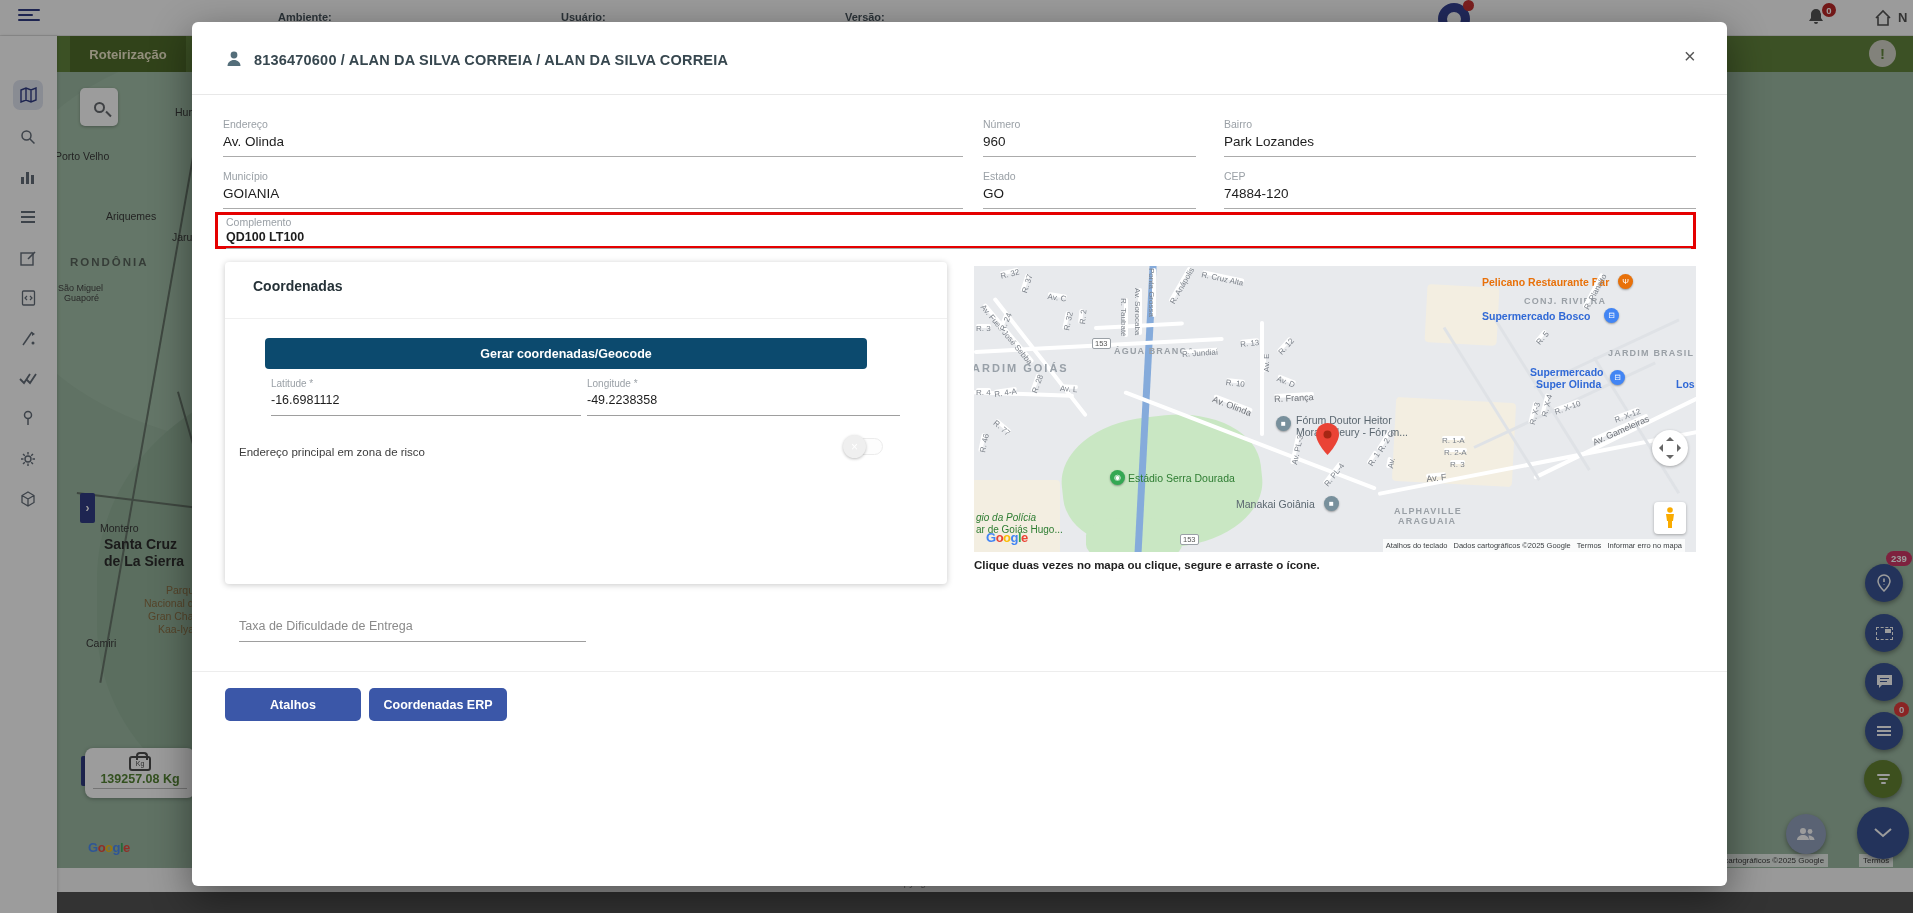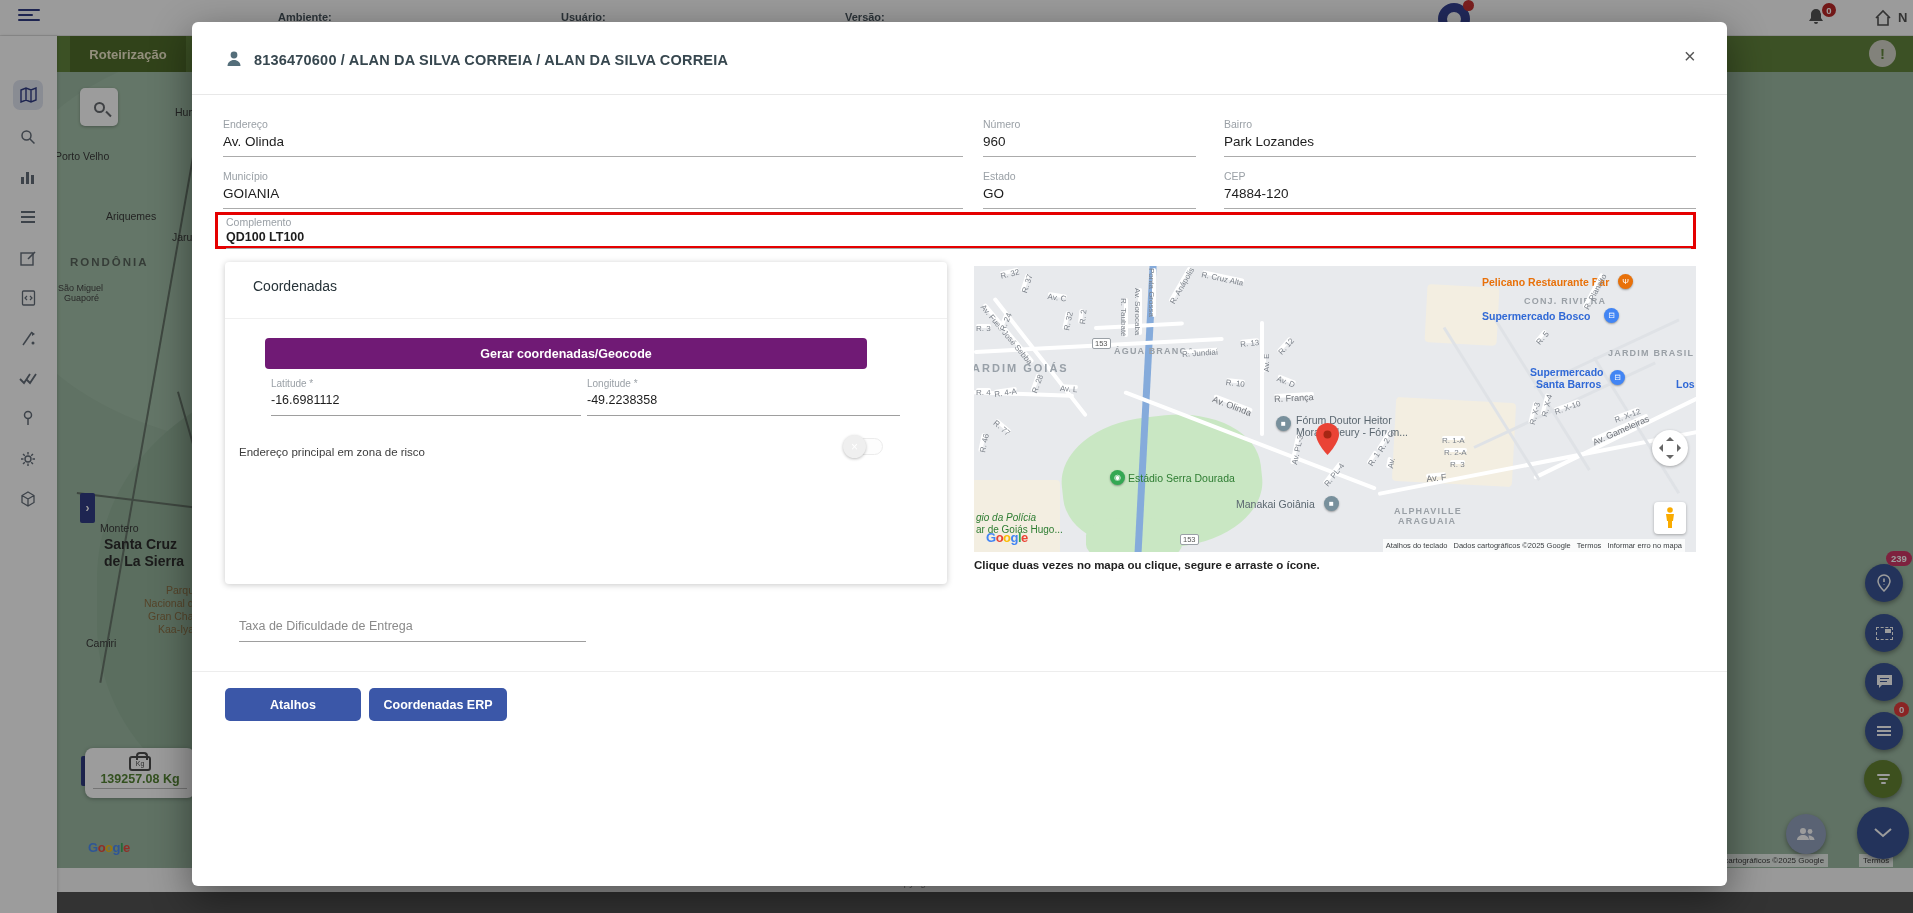--- a/index.html
+++ b/index.html
@@ -59,23 +59,23 @@
 #modal-title{position:absolute;left:62px;top:30px;font-size:14.5px;font-weight:bold;color:#37474f;letter-spacing:.2px}
 #modal-close{position:absolute;left:1492px;top:24px;font-size:20px;color:#555;cursor:pointer;line-height:20px}
 #header-divider{position:absolute;left:0;top:72px;width:1535px;height:1px;background:#e8e8e8}
 .field{position:absolute;border-bottom:1px solid #ababab;padding-bottom:7px}
 .f-label{font-size:10.5px;color:#9aa0a6}
 .f-value{font-size:13.5px;color:#1d1d1d;margin-top:4px}
 #red-box{position:absolute;left:23px;top:190px;width:1481px;height:37px;border:3px solid #e50000;background:#fff}
 #red-box .field{left:8px;top:1px;width:1465px;border-bottom:1px solid #ababab;padding-bottom:4px}
 
 #coord-card{position:absolute;left:33px;top:240px;width:722px;height:322px;background:#fff;border-radius:4px;box-shadow:0 1px 6px rgba(0,0,0,.22)}
-#coord-heading{position:absolute;left:28px;top:16px;font-size:14px;font-weight:normal;color:#263238}
+#coord-heading{position:absolute;left:28px;top:16px;font-size:14px;font-weight:bold;color:#263238}
 #coord-divider{position:absolute;left:0;top:56px;width:722px;height:1px;background:#f0f0f0}
-#geocode-btn{position:absolute;left:40px;top:76px;width:602px;height:31px;background:#701a75;border:none;border-radius:4px;color:#fff;font-weight:bold;font-size:12.5px;font-family:inherit;cursor:pointer}
+#geocode-btn{position:absolute;left:40px;top:76px;width:602px;height:31px;background:#0c4a6e;border:none;border-radius:4px;color:#fff;font-weight:bold;font-size:12.5px;font-family:inherit;cursor:pointer}
 .cfield{position:absolute;top:116px;border-bottom:1px solid #9e9e9e;padding-bottom:8px}
 #risk-label{position:absolute;left:14px;top:184px;font-size:11.5px;color:#3c3c3c}
 #risk-toggle{position:absolute;left:620px;top:176px;width:38px;height:17px;background:#fdfdfd;border:1px solid #ececec;border-radius:9px;cursor:pointer}
 #risk-knob{position:absolute;left:-3px;top:-4px;width:23px;height:23px;border-radius:50%;background:#efefef;box-shadow:0 1px 3px rgba(0,0,0,.25);color:#fff;font-size:12px;display:flex;align-items:center;justify-content:center}
 
 #mmap{position:absolute;left:782px;top:244px;width:722px;height:286px;background:#e8eaed;overflow:hidden}
 .park{position:absolute;background:#c9e7c3}
 .beige{position:absolute;background:#f3eee1;border-radius:4px}
 .road{position:absolute;background:#fff;height:4px;border-radius:2px;transform-origin:0 50%}
 .roadg{position:absolute;background:#dfe2e6;height:3px;transform-origin:0 50%}
@@ -399,21 +399,21 @@
         <span class="ml road" style="left: 304px; top: 108px; transform: rotate(22deg);">Av. D</span>
         <span class="ml road" style="left: 252px; top: 112px; transform: rotate(6deg);">R. 10</span>
         <span class="ml area area-lg" style="left: -10px; top: 96px;">JARDIM GOIÁS</span>
         <span class="ml poi-food" style="left: 508px; top: 10px;">Pelicano Restaurante Bar</span>
         <span class="ml area" style="left: 550px; top: 30px;">CONJ. RIVIERA</span>
         <span class="ml poi-shop" style="left: 508px; top: 44px;">Supermercado Bosco</span>
         <span class="ml road" style="left: 562px; top: 74px; transform: rotate(-50deg);">R. 5</span>
         <span class="ml road" style="left: 610px; top: 40px; transform: rotate(-62deg);">R. Planalto</span>
         <span class="ml area" style="left: 634px; top: 82px;">JARDIM BRASIL</span>
         <span class="ml poi-shop" style="left: 556px; top: 100px;">Supermercado</span>
-        <span class="ml poi-shop" style="left: 562px; top: 112px;">Santa Barros</span>
+        <span class="ml poi-shop" style="left: 562px; top: 112px;">Super Olinda</span>
         <span class="ml poi-shop" style="left: 702px; top: 112px;">Los P</span>
         <span class="ml road" style="left: 2px; top: 122px;">R. 4</span>
         <span class="ml road" style="left: 20px; top: 124px; transform: rotate(-8deg);">R. 4-A</span>
         <span class="ml road" style="left: 58px; top: 124px; transform: rotate(-70deg);">R. 28</span>
         <span class="ml road" style="left: 86px; top: 118px; transform: rotate(4deg);">Av. L</span>
         <span class="ml road" style="left: 22px; top: 152px; transform: rotate(40deg);">R. 77</span>
         <span class="ml road" style="left: 6px; top: 184px; transform: rotate(-78deg);">R. 46</span>
         <span class="ml road road-lg" style="left: 240px; top: 128px; transform: rotate(21deg);">Av. Olinda</span>
         <span class="ml road road-lg" style="left: 300px; top: 128px; transform: rotate(-3deg);">R. França</span>
         <span class="ml poi-dark poi-lg" style="left: 322px; top: 148px;">Fórum Doutor Heitor</span>

